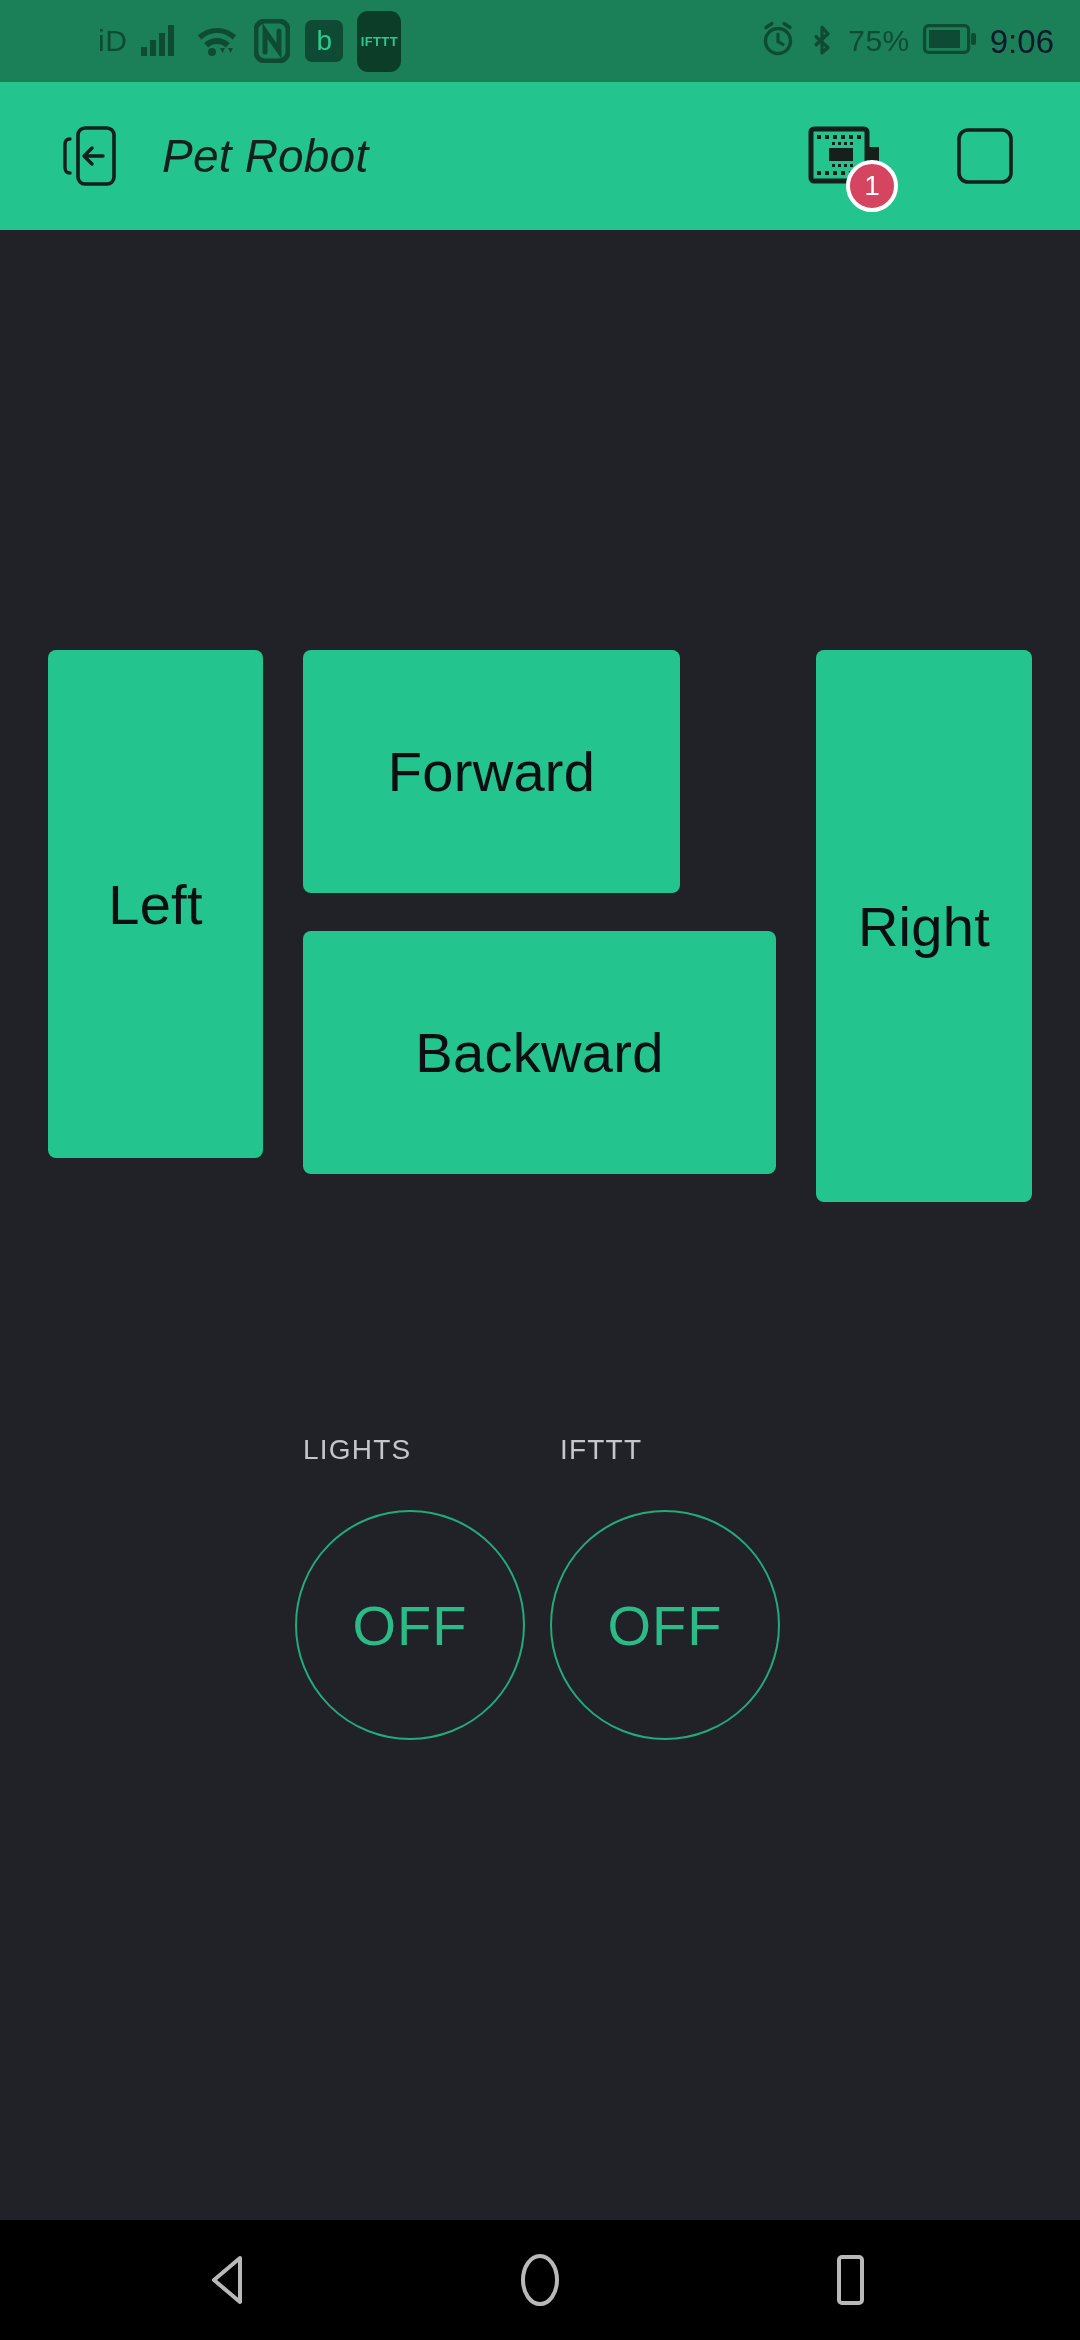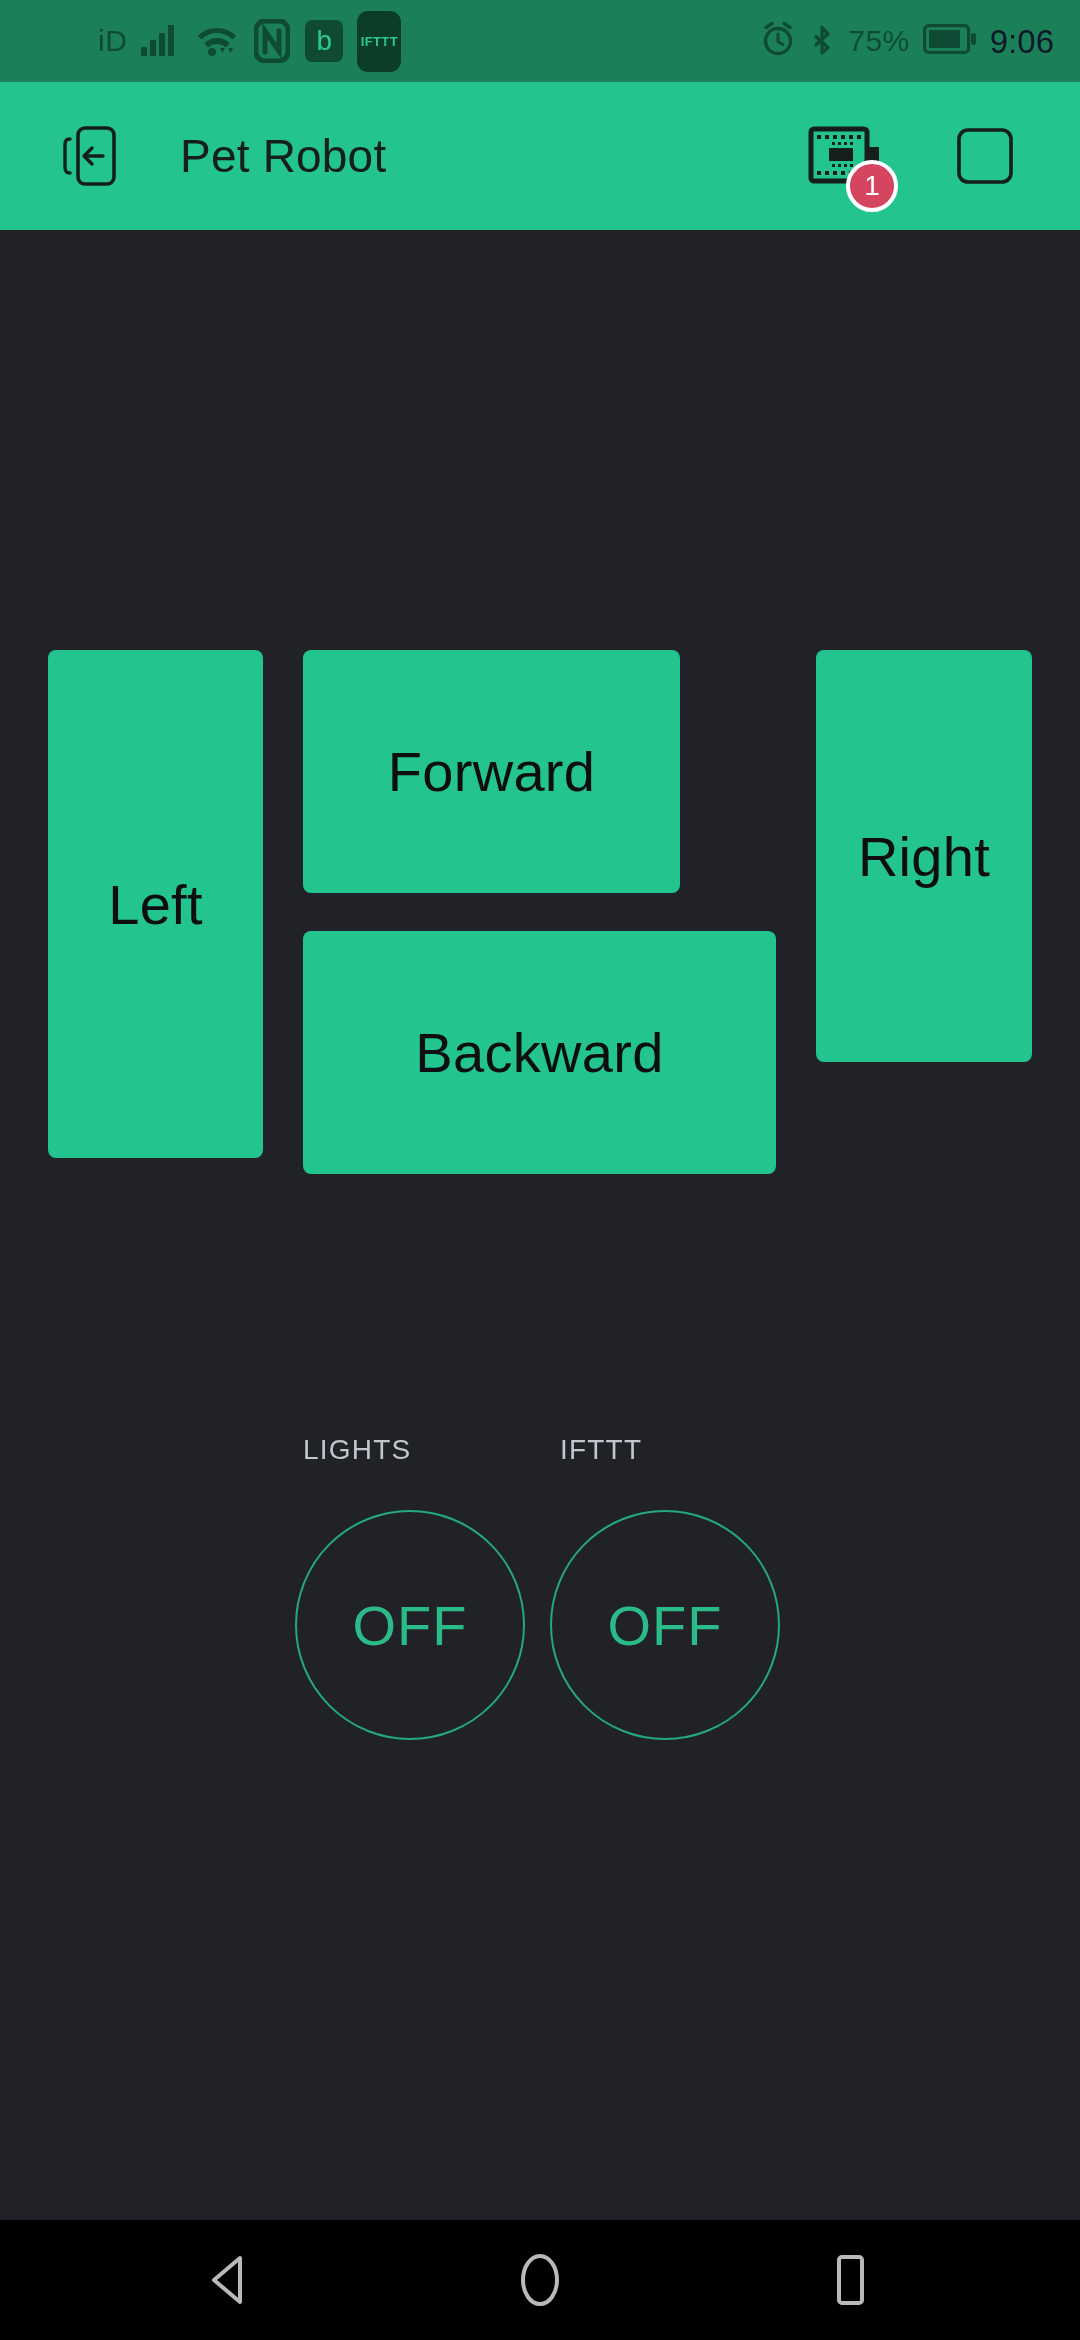--- a/index.html
+++ b/index.html
@@ -96,23 +96,24 @@
     padding: 0 28px;
   }
   .appbar-back {
     width: 92px; height: 92px;
     display: flex; align-items: center; justify-content: center;
     margin-left: 18px;
   }
   .appbar-title {
     color: #15201C;
     font-size: 46px;
-    margin-left: 42px;
+    margin-left: 24px;
     letter-spacing: 0.2px;
     white-space: nowrap;
+    font-style: italic;
   }
   .appbar-spacer { flex: 1 1 auto; }
   .appbar-board {
     position: relative;
     width: 96px; height: 96px;
     display: flex; align-items: center; justify-content: center;
     margin-right: 50px;
   }
   .board-badge {
     position: absolute;
@@ -151,21 +152,21 @@
     align-items: center;
     justify-content: center;
     color: #0D0E11;
     font-size: 56px;
     letter-spacing: 0.3px;
     user-select: none;
   }
   .btn-left     { left: 48px;  top: 420px;  width: 215px; height: 508px; }
   .btn-forward  { left: 303px; top: 420px;  width: 377px; height: 243px; }
   .btn-backward { left: 303px; top: 685px;  width: 473px; height: 243px; margin-top: 16px; }
-  .btn-right    { left: 816px; top: 420px;  width: 216px; height: 412px; }
+  .btn-right    { left: 816px; top: 420px;  width: 216px; height: 552px; }
 
   .widget-label {
     position: absolute;
     color: #C3C6CC;
     font-size: 28px;
     letter-spacing: 1.2px;
     line-height: 1;
   }
   .label-lights { left: 303px; top: 1206px; }
   .label-horn   { left: 560px; top: 1206px; }

